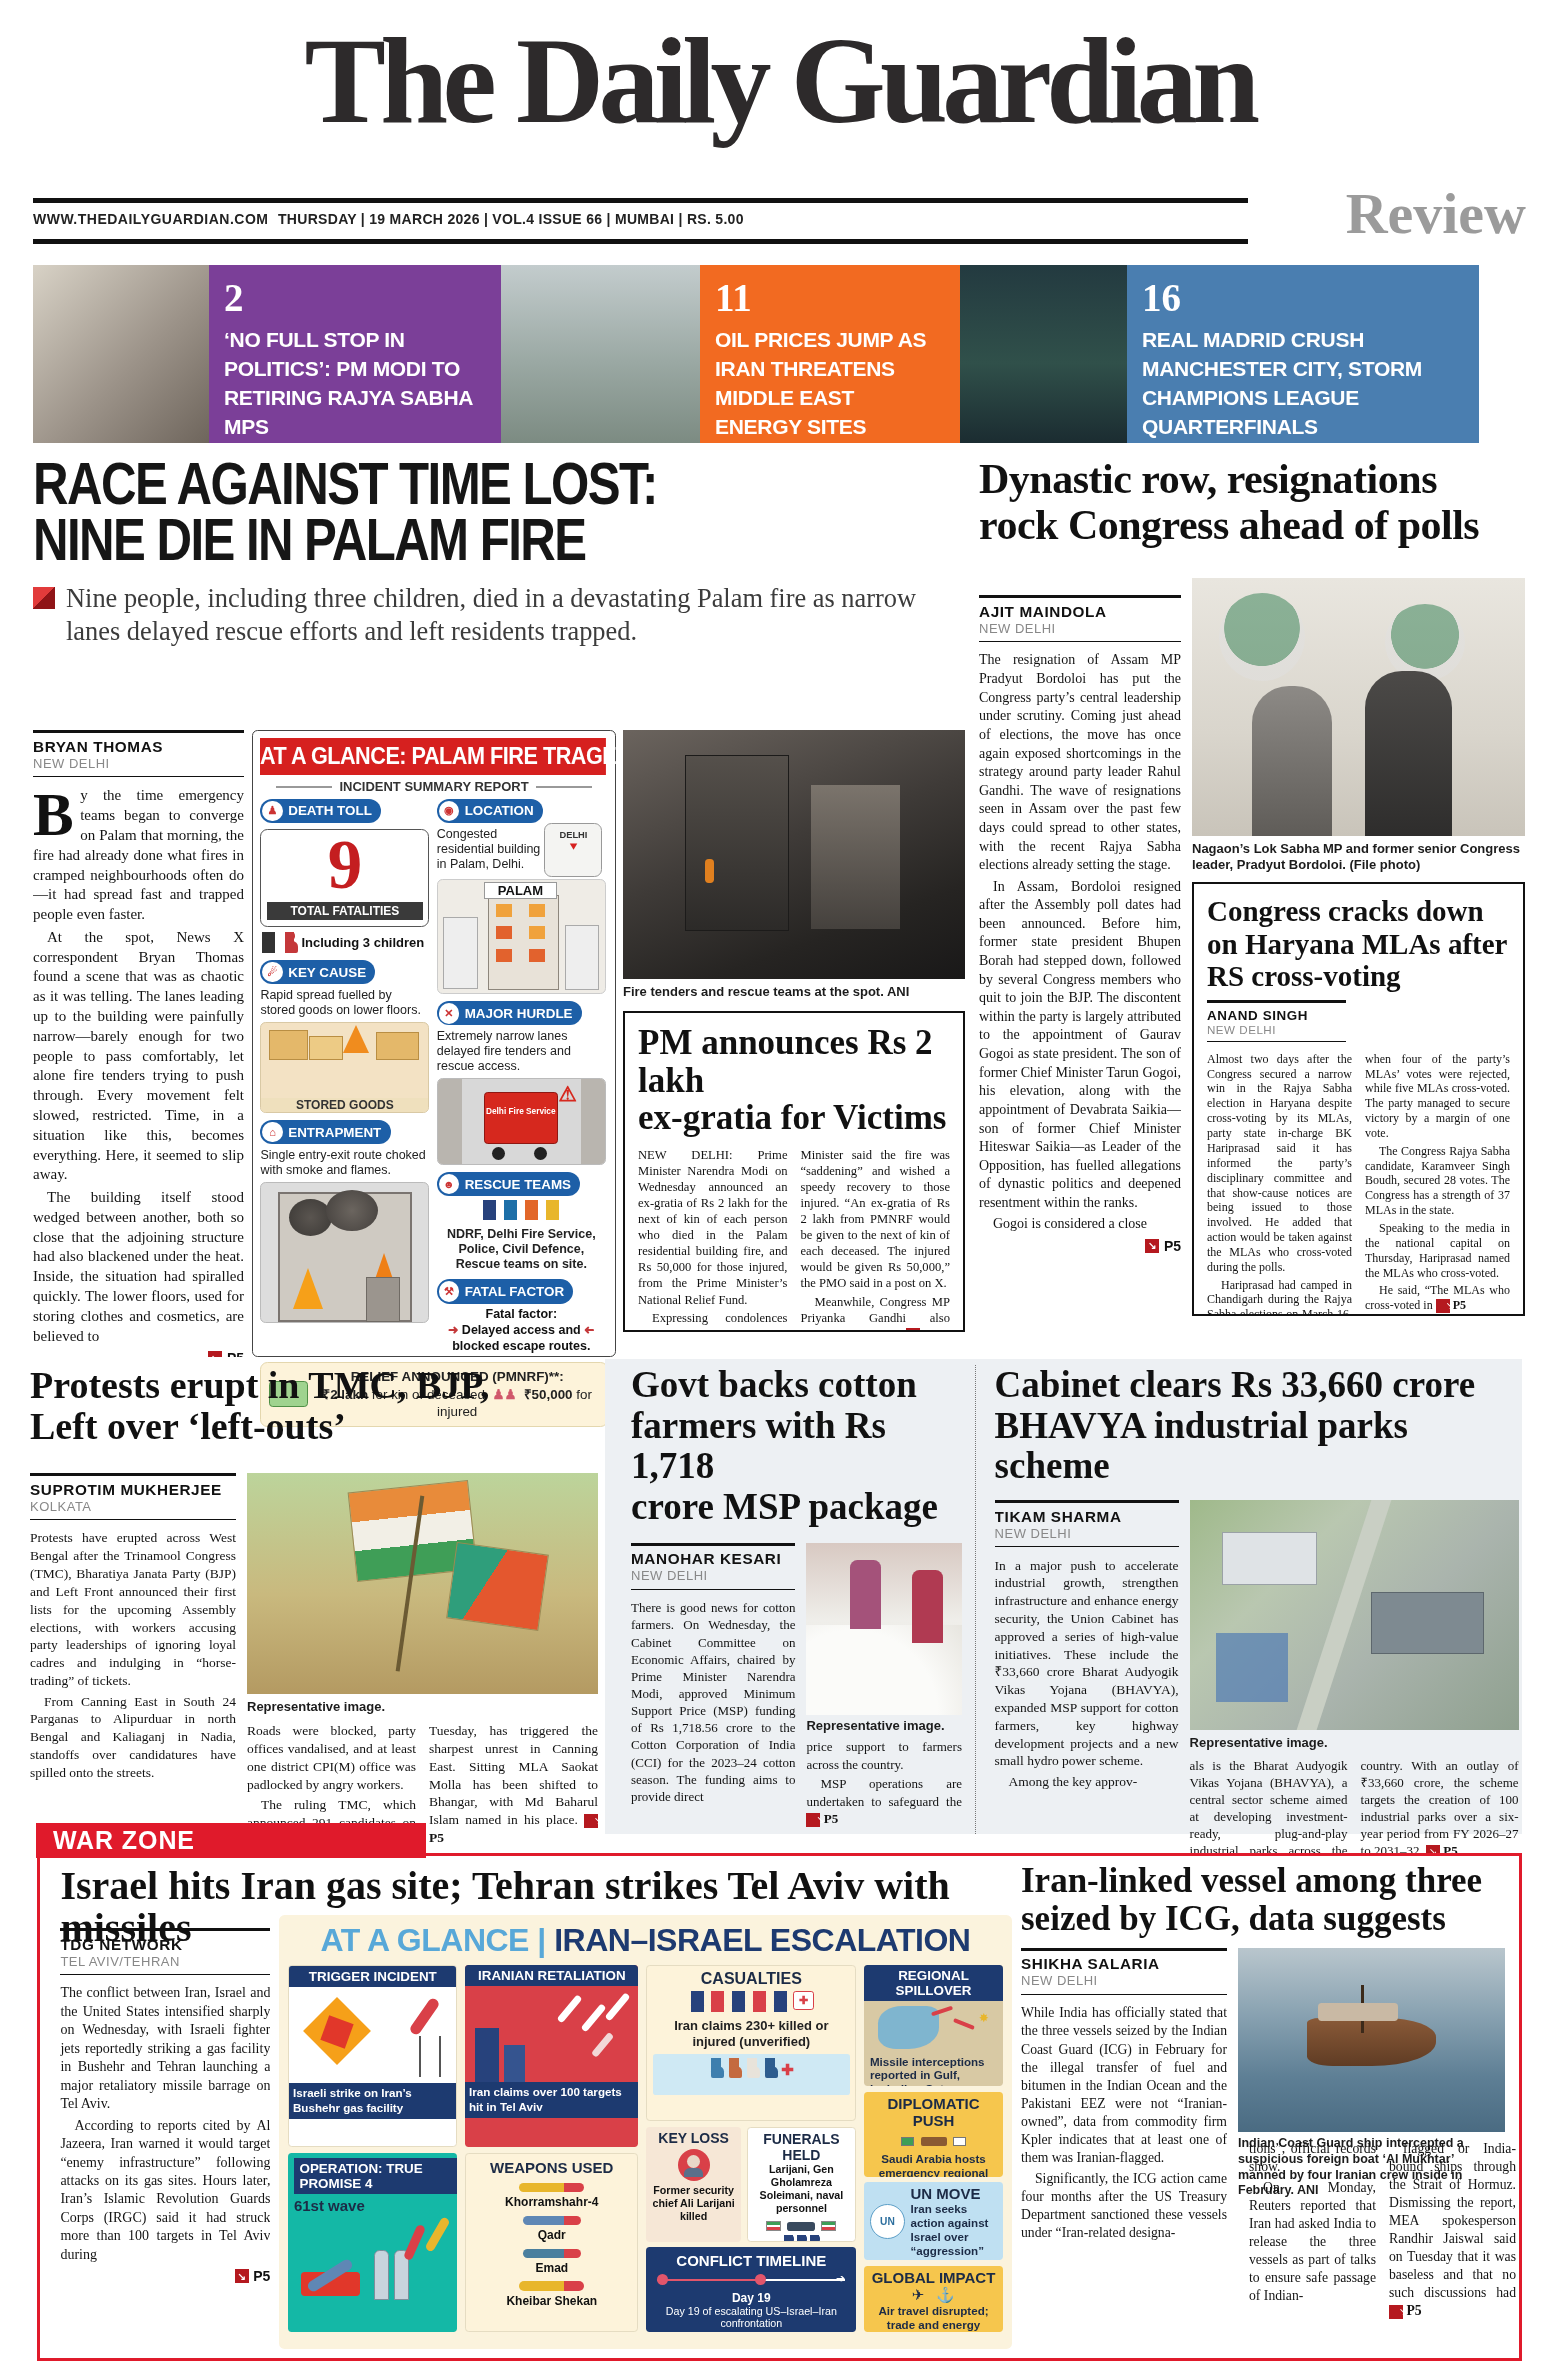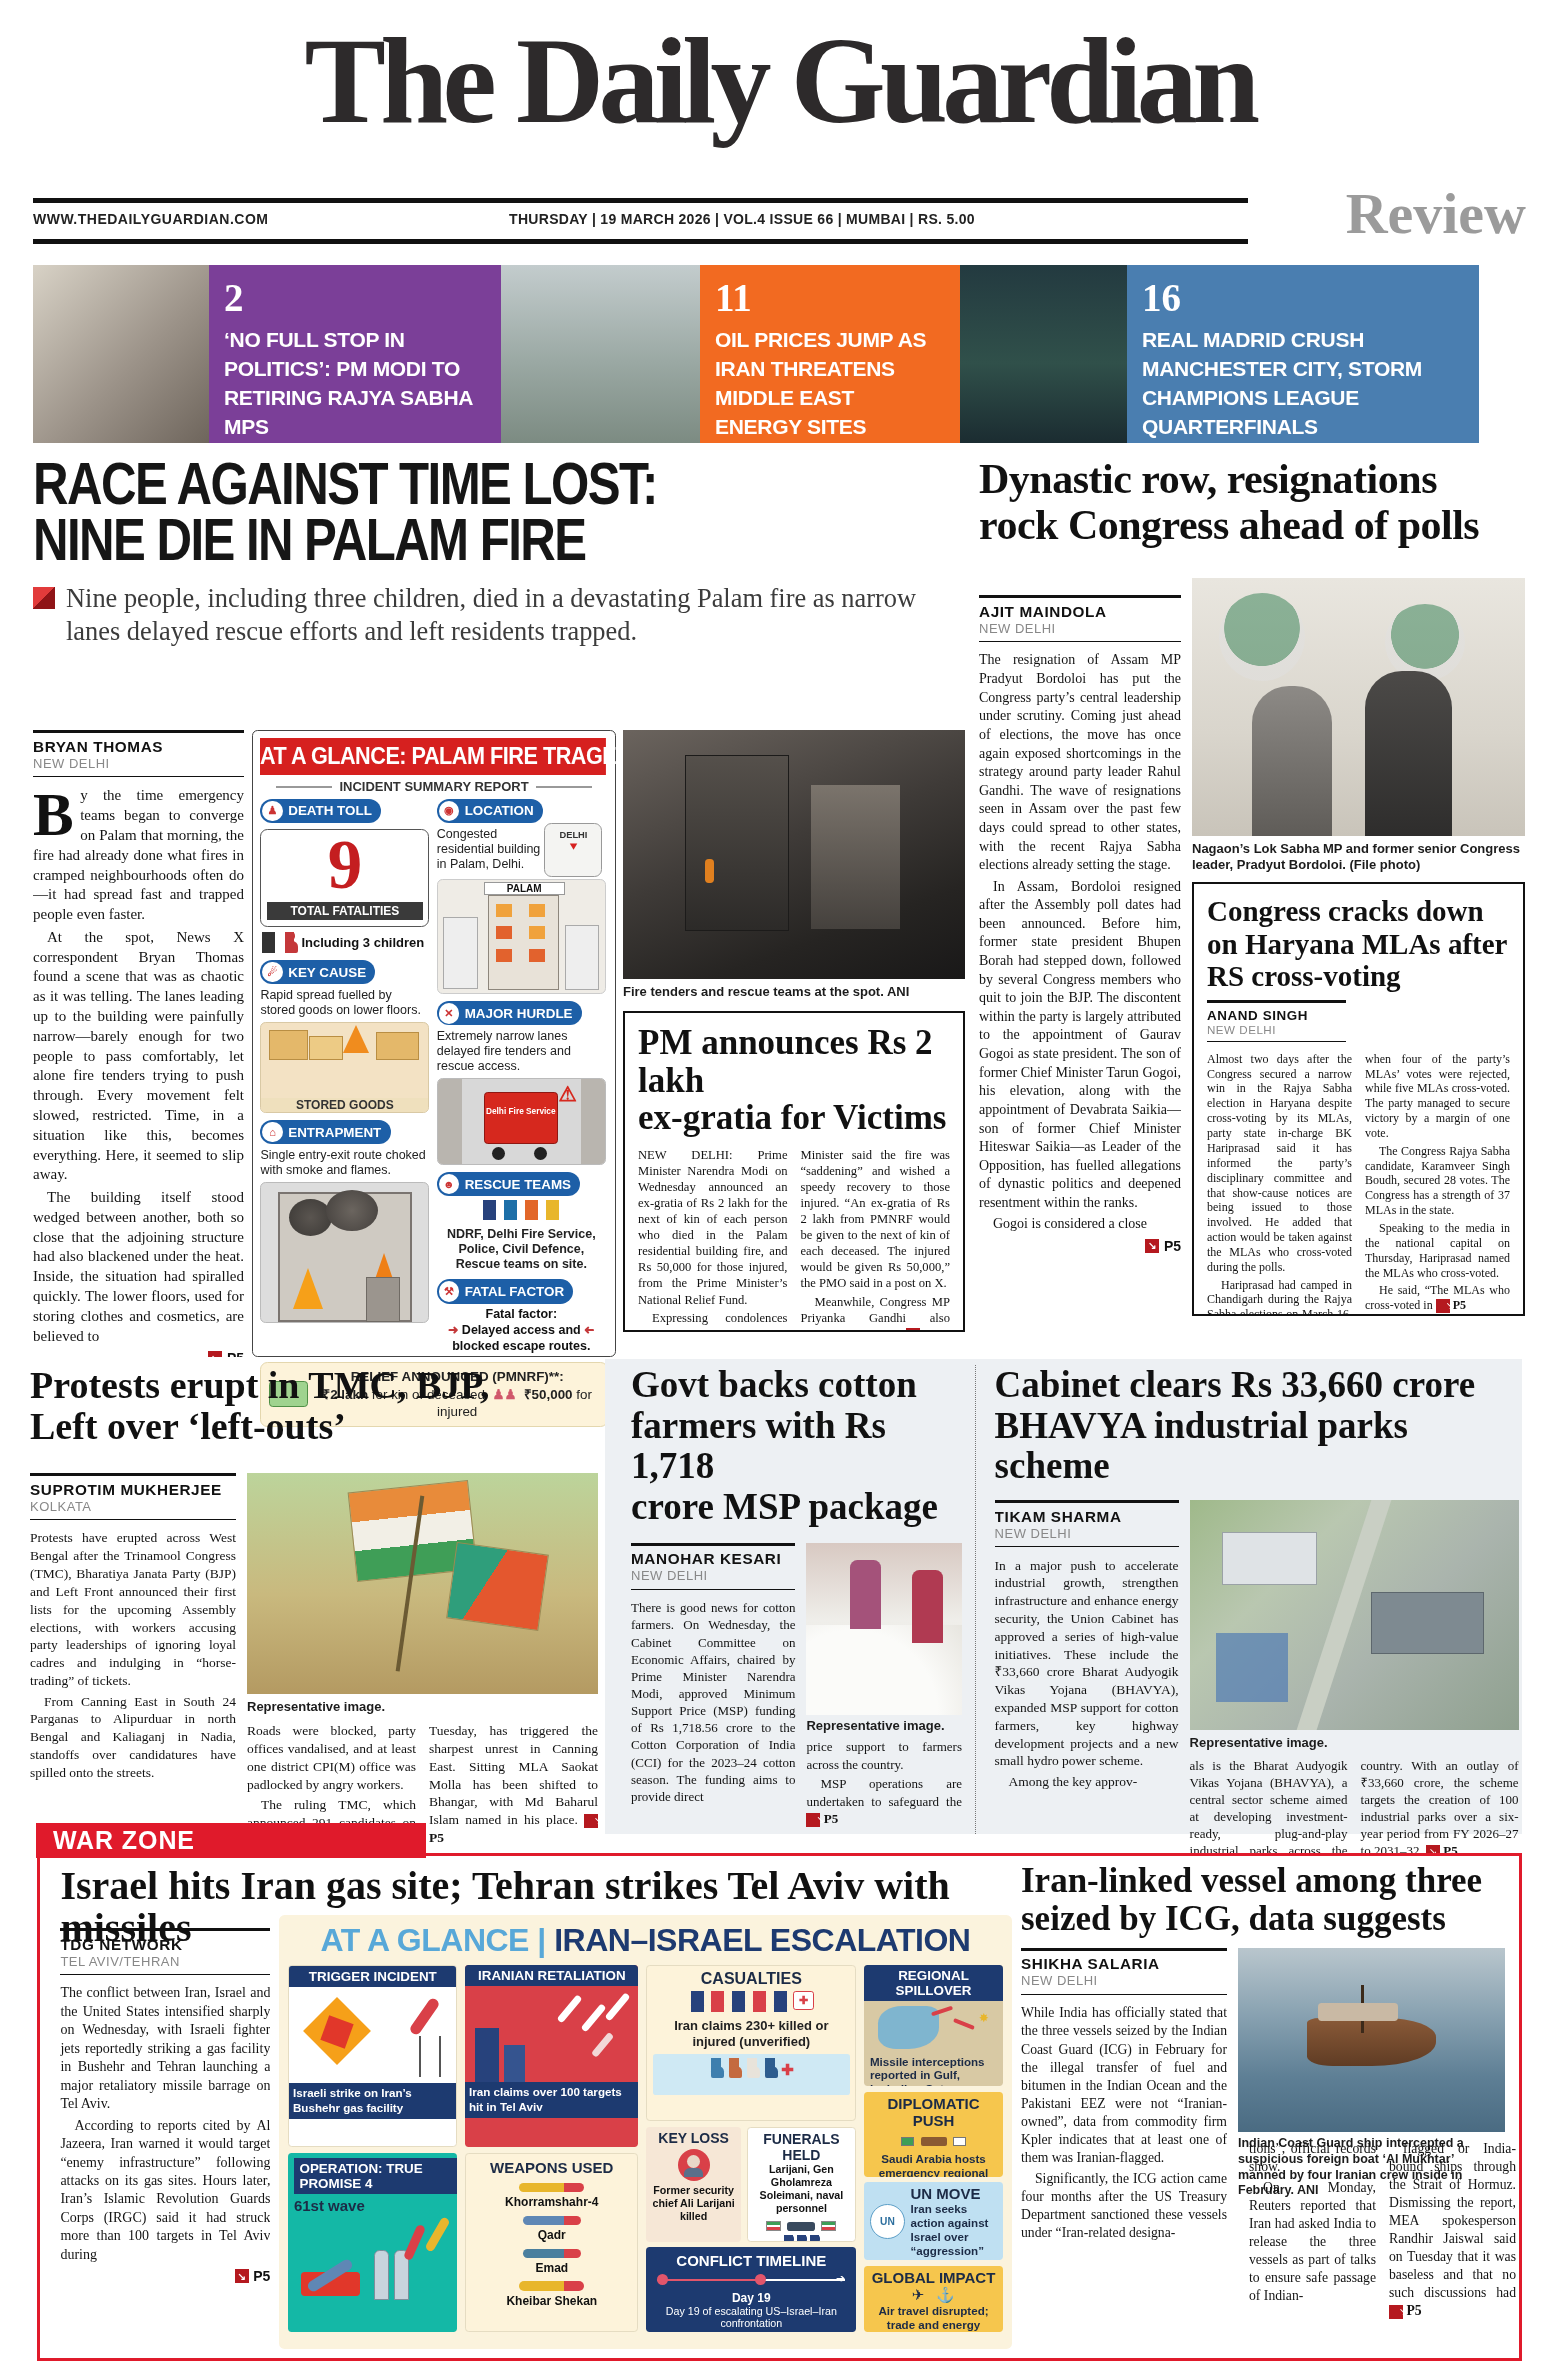--- a/index.html
+++ b/index.html
@@ -5,21 +5,21 @@
   html,body{margin:0;padding:0;background:#fff;}
   .page{position:relative;width:1559px;height:2375px;background:#fff;font-family:"Liberation Sans",sans-serif;color:#111;overflow:hidden;}
   .abs{position:absolute;}
   .serif{font-family:"Liberation Serif",serif;}
   .cond{display:inline-block;transform:scaleX(.82);transform-origin:0 50%;white-space:nowrap;}
   .rule{background:#111;height:4.6px;}
   
   .mast-title{top:16.7px;left:0;width:1559px;text-align:center;font-family:"Liberation Serif",serif;font-weight:700;font-size:122px;letter-spacing:-5.6px;color:#2d2a2b;line-height:1.05;}
   .review{top:182px;left:1257px;width:269px;text-align:right;font-family:"Liberation Serif",serif;font-weight:700;font-size:58px;color:#9b9b9b;background:#fff;line-height:1.1;}
   .dl-url{top:211px;left:33px;font-weight:700;font-size:14px;letter-spacing:0.5px;color:#222;}
-  .dl-center{top:211px;left:278px;width:928px;text-align:center;font-weight:700;font-size:14px;letter-spacing:0.3px;color:#222;}
+  .dl-center{top:211px;left:278px;width:928px;text-align:left;font-weight:700;font-size:14px;letter-spacing:0.3px;color:#222;}
   
   .promos{top:265px;left:33px;width:1492px;height:178px;display:flex;}
   .promo-photo{height:100%;}
   .promo-box{height:100%;color:#fff;padding:13px 15px;box-sizing:border-box;}
   .promo-num{font-family:"Liberation Serif",serif;font-weight:700;font-size:39px;line-height:1;}
   .promo-txt{margin-top:9.3px;font-weight:700;font-size:21px;line-height:1.38;letter-spacing:-0.3px;}
   
   .byline{border-top:3.7px solid #111;padding-top:4.6px;margin-bottom:9.3px;}
   .byline .nm{font-weight:700;font-size:15.3px;letter-spacing:0.6px;color:#111;}
   .byline .ct{font-size:13px;color:#888;letter-spacing:0.5px;padding-bottom:5.6px;border-bottom:1.9px solid #111;}
@@ -181,21 +181,21 @@
               <div style="width:58px;height:54px;border:1.9px solid #999;border-radius:7.4px;background:#f4f4f2;text-align:center;font-weight:700;font-size:9.3px;color:#333;padding-top:5.6px;box-sizing:border-box;"><span>DELHI</span><div style="color:#d6201f;font-size:12px;">⯆</div></div>
             </div>
             <div class="art" style="height:113px;background:#efece6;border:0.9px solid #ccc;margin-top:1.9px;">
               <div class="fl" style="left:50px;top:15px;width:69px;height:93px;background:#e8e2d8;border:1.9px solid #8d867c;"></div>
               <div class="fl" style="left:58px;top:24px;width:16.7px;height:13px;background:#f0a23c;"></div>
               <div class="fl" style="left:91px;top:24px;width:16.7px;height:13px;background:#f0a23c;"></div>
               <div class="fl" style="left:58px;top:46px;width:16.7px;height:13px;background:#e2622d;"></div>
               <div class="fl" style="left:91px;top:46px;width:16.7px;height:13px;background:#f0a23c;"></div>
               <div class="fl" style="left:58px;top:69px;width:16.7px;height:13px;background:#e2622d;"></div>
               <div class="fl" style="left:91px;top:69px;width:16.7px;height:13px;background:#e2622d;"></div>
-              <div class="fl" style="left:46px;top:1.9px;background:#fff;border:0.9px solid #999;font-weight:700;font-size:10px;padding:0 22px;">PALAM</div>
+              <div class="fl" style="left:46px;top:1.9px;background:#fff;border:0.9px solid #999;font-weight:700;font-size:13px;padding:0 13px;">PALAM</div>
               <div class="fl" style="left:5.6px;top:37px;width:33px;height:70px;background:#eee;border:1.9px solid #aaa;"></div>
               <div class="fl" style="right:5.6px;top:45px;width:32px;height:63px;background:#eee;border:1.9px solid #aaa;"></div>
             </div>
             <div class="pill" style="margin-top:7.4px;">
                 <span class="ic">✕</span>
                 <span>MAJOR HURDLE</span>
               </div>
             <div class="ptxt">Extremely narrow lanes delayed fire tenders and rescue access.</div>
             <div class="art" style="height:85px;background:#d8d8d8;border:0.9px solid #bbb;margin-top:3.7px;">
               <div class="fl" style="left:0;top:0;width:24px;height:100%;background:#b9b5af;"></div>

